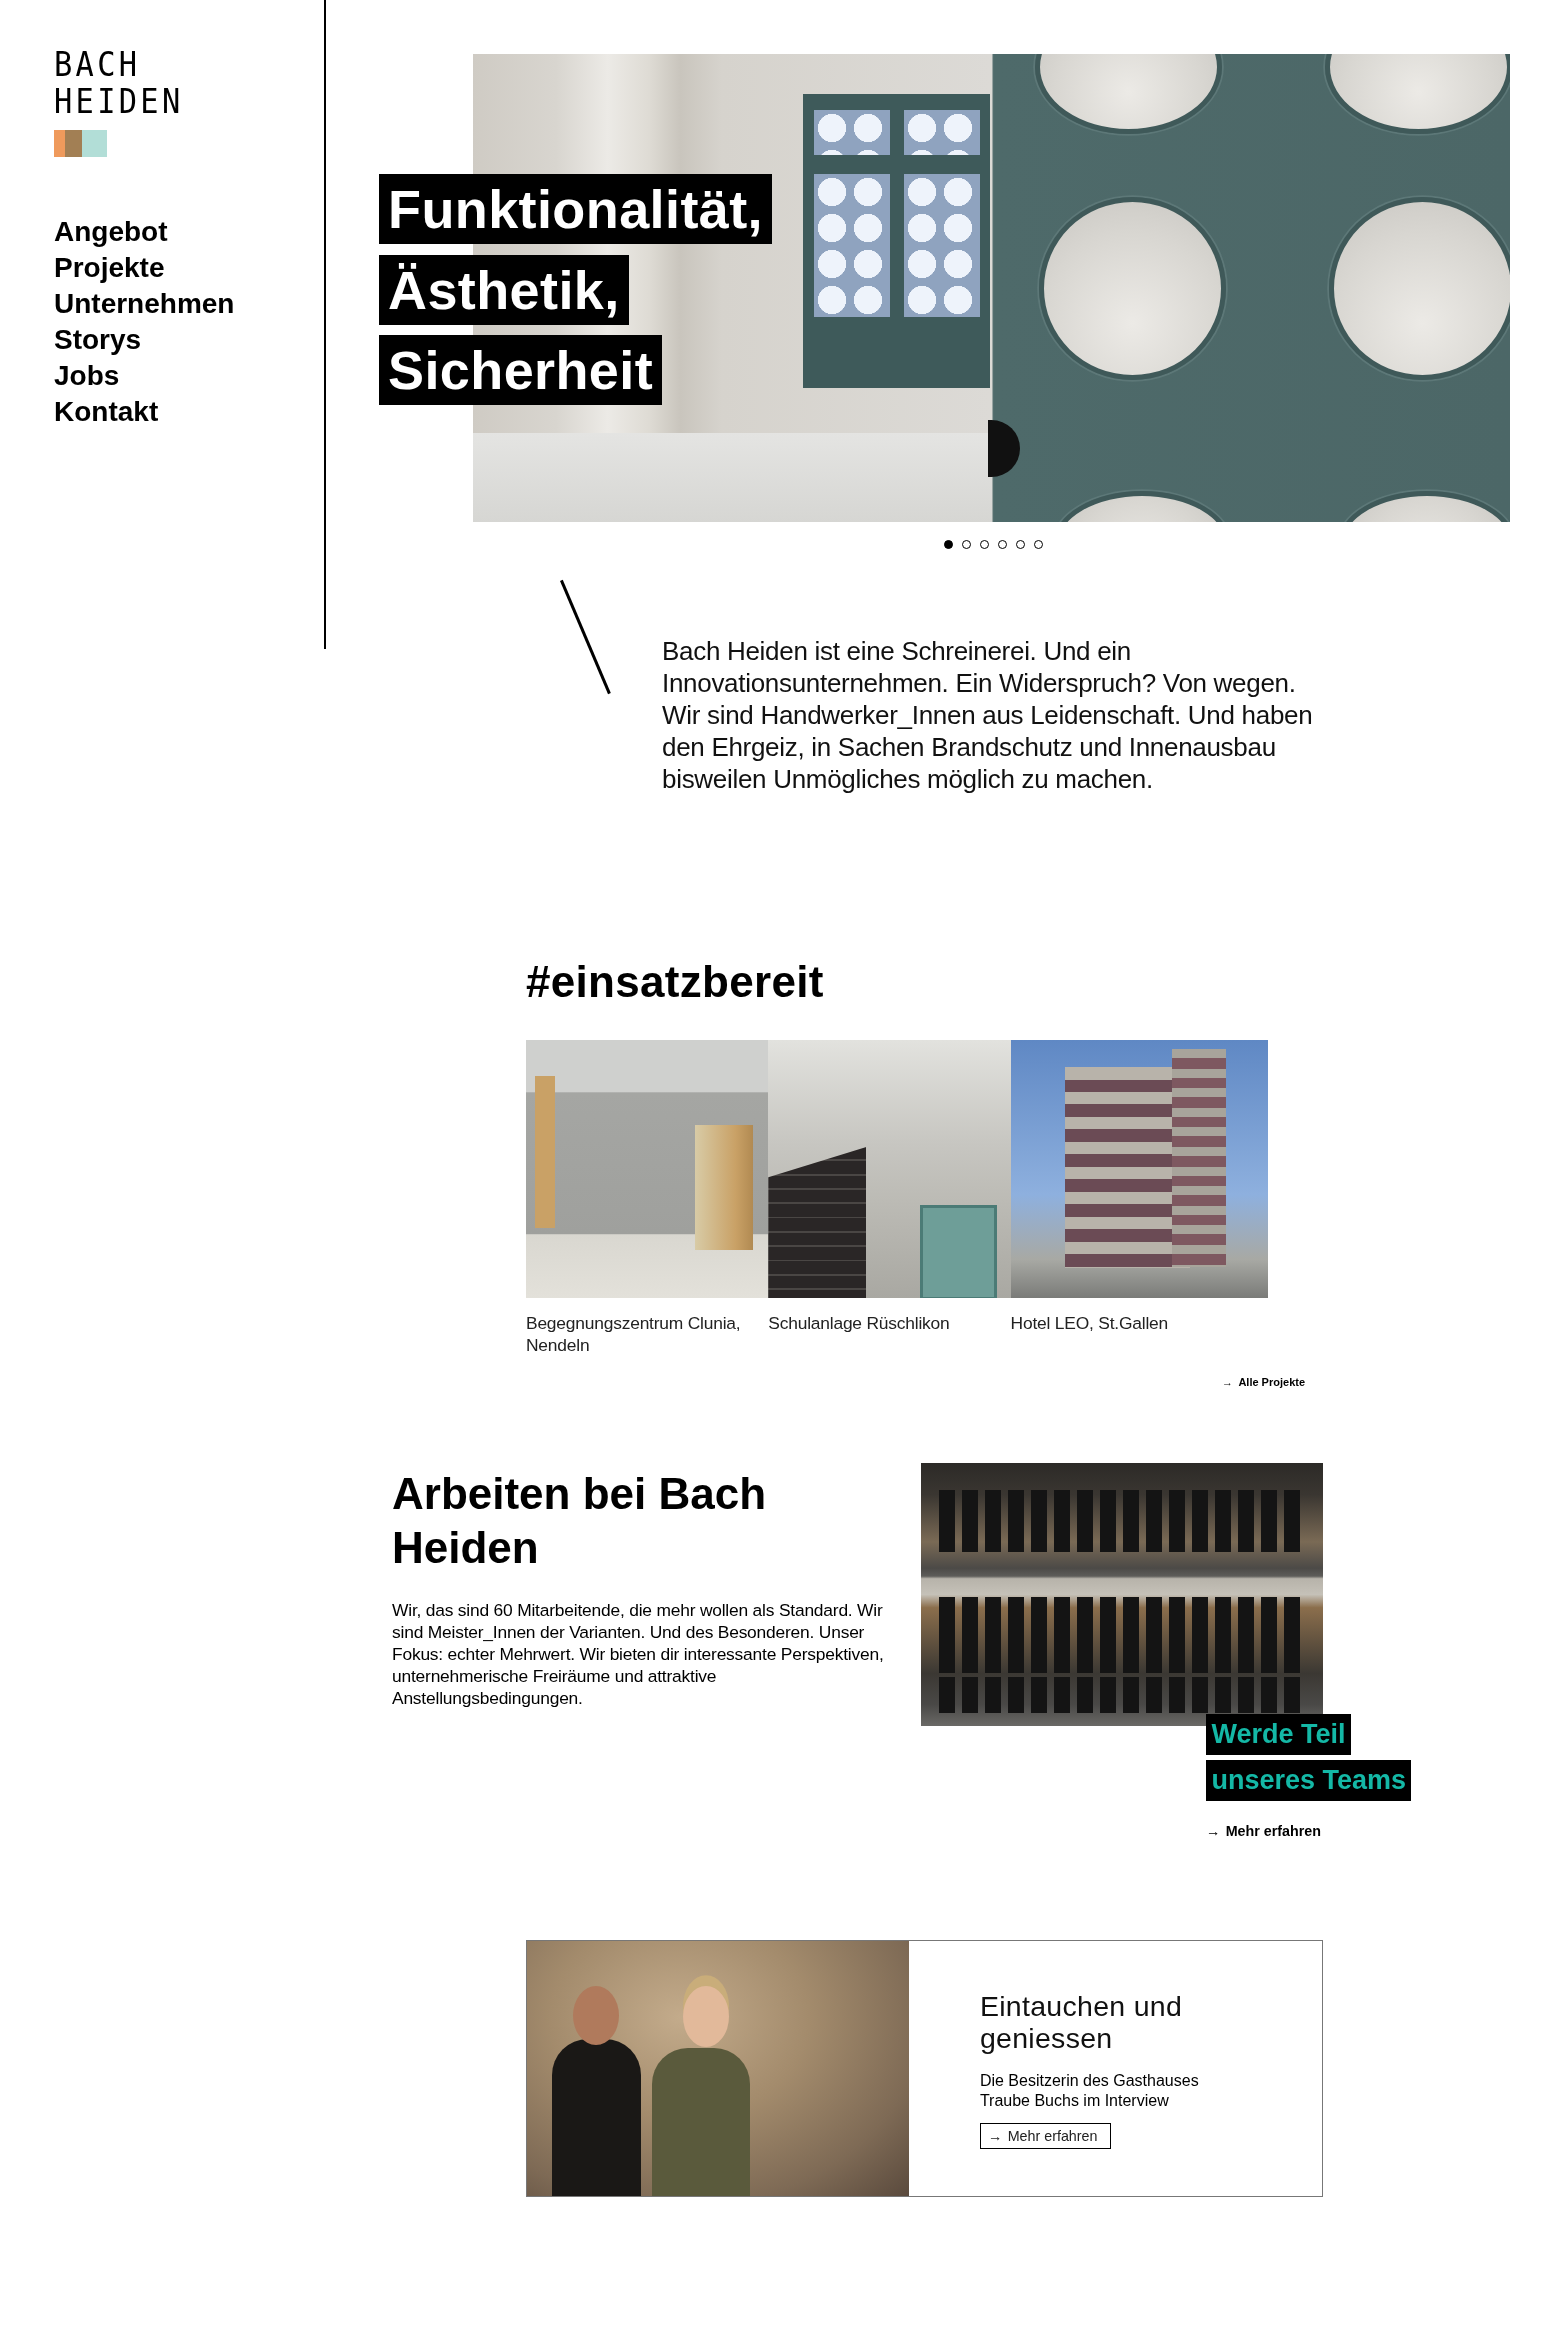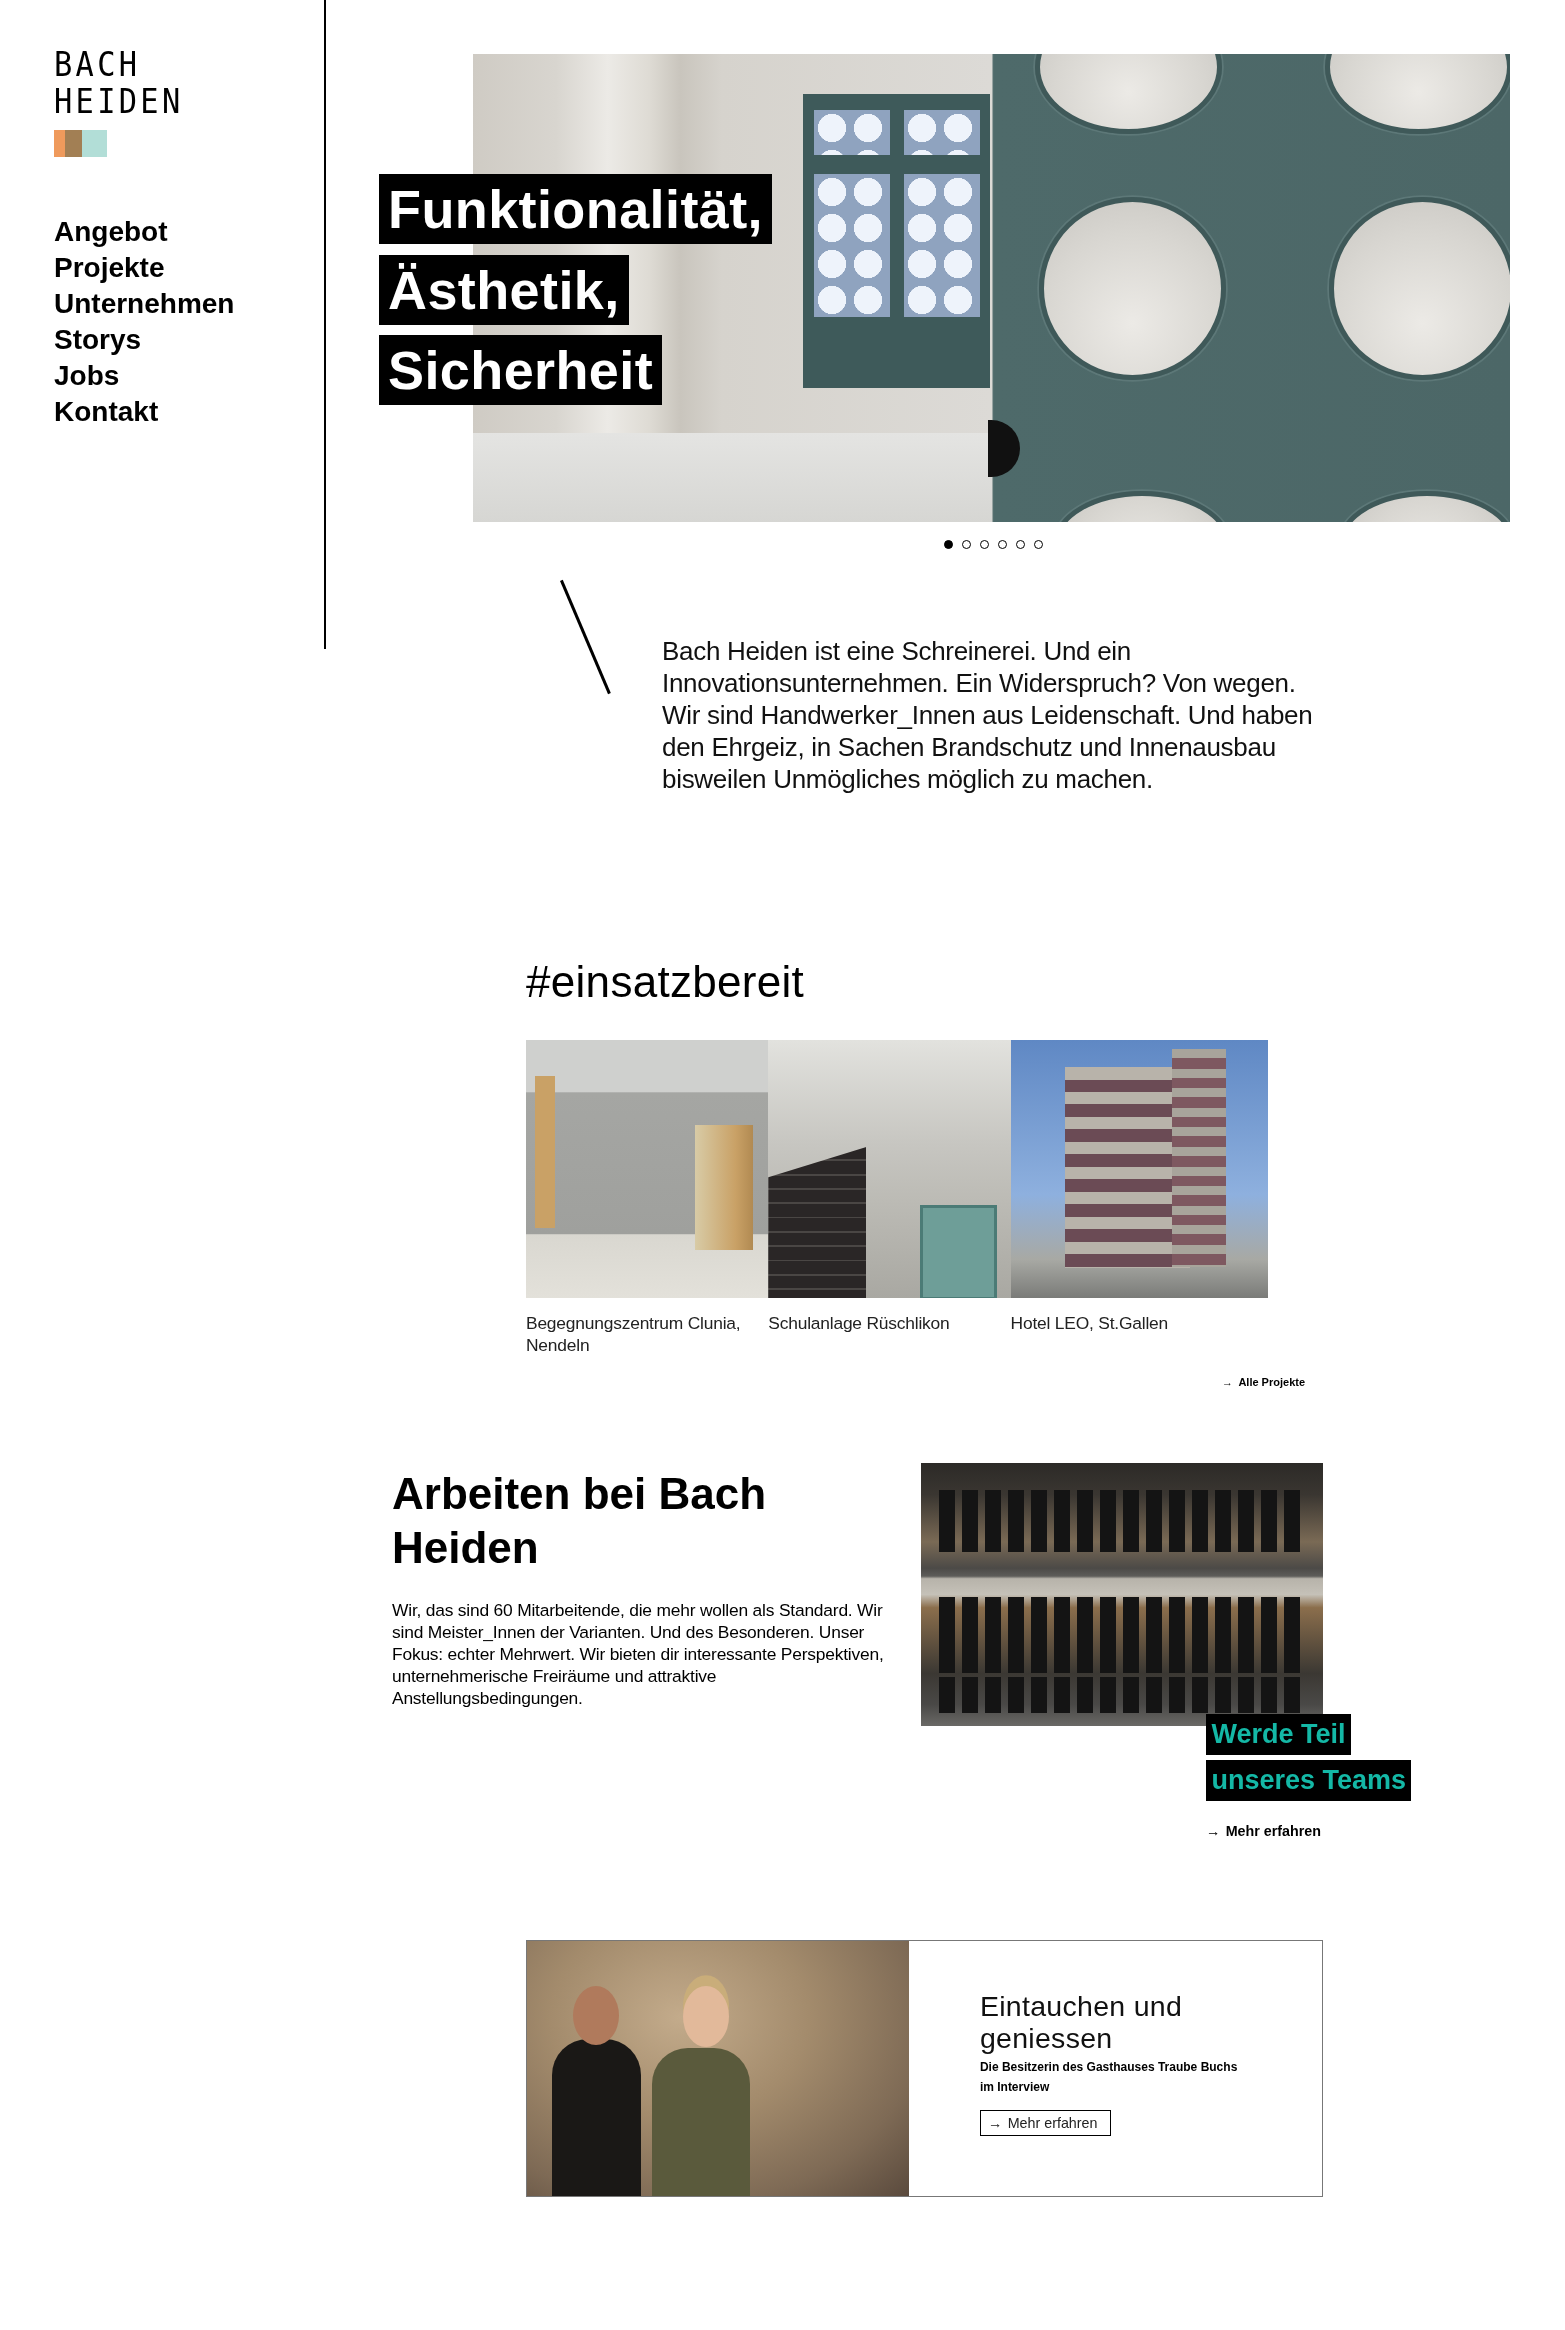--- a/index.html
+++ b/index.html
@@ -29,21 +29,21 @@
   .headline .ln { display: inline-block; background: #000; color: #fff; font-weight: bold; font-size: 54px; line-height: 70px; padding: 0 9px; margin-bottom: 10.7px; letter-spacing: 0.4px; }
   .dots { position: absolute; left: 944px; top: 540px; display: flex; gap: 9px; }
   .dot { width: 9px; height: 9px; border-radius: 50%; border: 1.3px solid #000; background: #fff; cursor: pointer; }
   .dot.active { background: #000; }
 
   
   .slash { position: absolute; left: 560px; top: 581px; width: 2.7px; height: 123px; background: #000; transform: rotate(-23deg); transform-origin: top left; }
   .intro { position: absolute; left: 662px; top: 635px; width: 678px; font-size: 26px; line-height: 32px; color: #111; letter-spacing: -0.3px; }
 
   
-  .section-title { position: absolute; left: 526px; top: 957px; font-size: 44px; font-weight: normal; letter-spacing: 0.3px; }
+  .section-title { position: absolute; left: 526px; top: 957px; font-size: 44px; font-weight: bold; letter-spacing: 0.3px; }
   .projects { position: absolute; left: 526px; top: 1040px; display: flex; gap: 14.3px; }
   .proj { width: 228px; cursor: pointer; }
   .proj-img { width: 257px; height: 258px; position: relative; overflow: hidden; }
   .pi1 { background: linear-gradient(180deg, #cfd0ce 0%, #cfd0ce 20%, #a5a6a3 20.5%, #9fa09d 75%, #d9d7d0 75.5%, #e3e1da 100%); }
   .pi1::before { content: ""; position: absolute; left: 9px; top: 36px; width: 19.6px; height: 152px; background: #c9a166; }
   .pi1::after { content: ""; position: absolute; left: 169px; top: 85px; width: 58px; height: 125px; background: linear-gradient(90deg, #d8cba6 0%, #c9a166 70%, #b18a52 100%); }
   .pi2 { background: linear-gradient(180deg, #e2e2de 0%, #c7c6c1 40%, #bdbcb6 60%, #a9a8a2 100%); }
   .pi2::before { content: ""; position: absolute; left: 0; top: 107px; width: 98px; height: 151px; background: repeating-linear-gradient(180deg, #2a2626 0 12.5px, #4a4644 12.5px 14.3px); clip-path: polygon(0 20%, 100% 0, 100% 100%, 0 100%); }
   .pi2::after { content: ""; position: absolute; left: 152px; top: 165px; width: 71px; height: 89px; background: #6e9e98; border: 3.6px solid #4b7b76; }
   .pi3 { background: linear-gradient(180deg, #5f88c4 0%, #8eb0de 60%, #a8a9a4 85%, #7a7b78 100%); }
@@ -66,21 +66,21 @@
   
   .story { position: absolute; left: 526px; top: 1940px; width: 797px; height: 257px; border: 1.8px solid #777; display: flex; background: #fff; }
   .story-img { width: 383px; height: 100%; position: relative; overflow: hidden;
     background: radial-gradient(ellipse at 40% 30%, #c3ab8b 0%, #a38b6c 40%, #7e6a55 75%, #5a4a3d 100%); }
   .person1 { position: absolute; left: 25px; top: 98px; width: 89px; height: 161px; background: #1a1816; border-radius: 36px 36px 0 0; }
   .head1 { position: absolute; left: 46px; top: 45px; width: 46px; height: 59px; border-radius: 50%; background: #b07a5c; }
   .person2 { position: absolute; left: 125px; top: 107px; width: 98px; height: 152px; background: #5a5a3c; border-radius: 36px 36px 0 0; }
   .head2 { position: absolute; left: 156px; top: 45px; width: 46px; height: 61px; border-radius: 50%; background: #e2b99a; box-shadow: 0 -10.7px 0 0 #c9ad7a; }
   .story-body { padding: 49px 0 0 71px; }
   .story-title { font-size: 28.5px; line-height: 32px; font-weight: normal; color: #111; letter-spacing: 0.3px; }
-  .story-sub { margin-top: 4px; font-size: 12px; line-height: 19.6px; font-weight: bold; width: 268px; }
+  .story-sub { margin-top: 17px; font-size: 16px; line-height: 19.6px; font-weight: normal; width: 268px; }
   .story-btn { margin-top: 12.5px; display: inline-block; border: 1.3px solid #000; padding: 4.5px 12.5px 3.6px 7.1px; font-size: 14.3px; background: #fff; cursor: pointer; color: #222; }
 </style>
 </head>
 <body>
 
 <div class="vline"></div>
 <a class="logo">
   <div class="logo-text">BACH</div>
   <div class="logo-text">HEIDEN</div>
   <div class="swatches">

